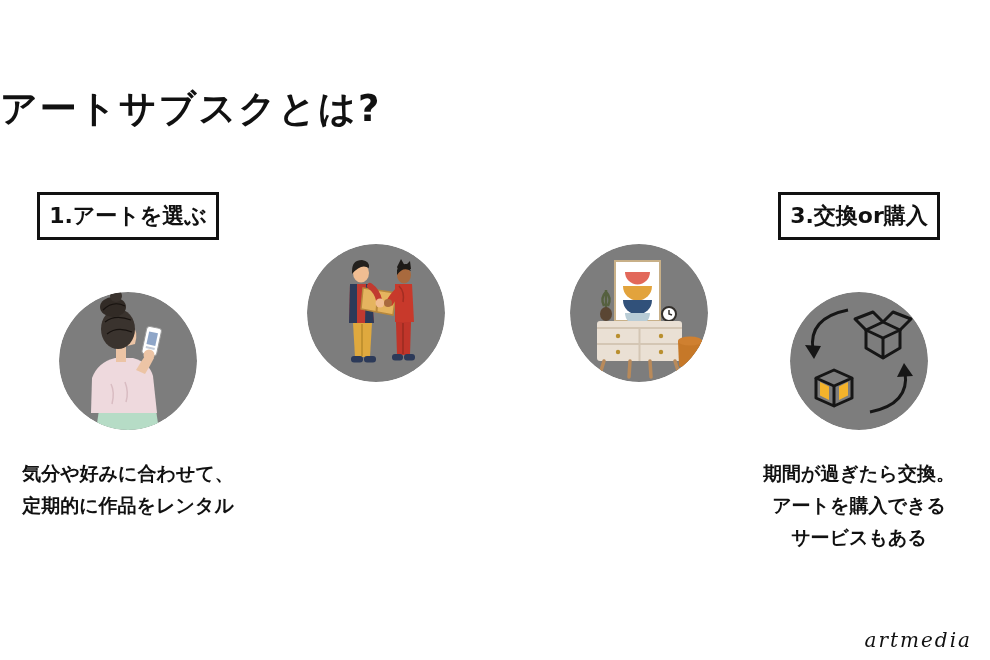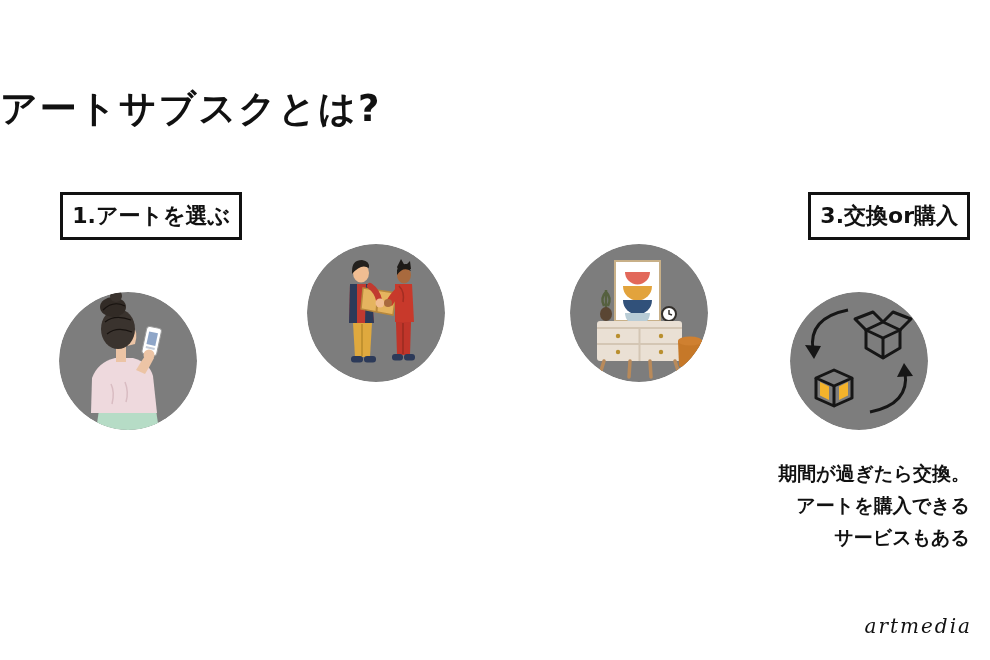--- a/index.html
+++ b/index.html
@@ -8,41 +8,41 @@
   *{ margin:0; padding:0; box-sizing:border-box; }
   html,body{ width:990px; height:660px; }
   body{
     position:relative; background:var(--bg); color:var(--text);
     font-family:"DejaVu Sans","Liberation Sans",sans-serif; overflow:hidden;
   }
   .title{
     position:absolute; top:84px; left:0; width:990px; 
     font-size:37px; font-weight:bold; letter-spacing:2px;
   }
-  .col{ position:absolute; top:192px; text-align:right; }
+  .col{ position:absolute; top:192px; text-align:center; }
   .col-1{ left:14px;  width:228px; }
   .col-2{ left:242px; width:268px; }
   .col-3{ left:526px; width:226px; }
   .col-4{ left:748px; width:222px; }
   .step-box{
     display:inline-block; border:3px solid var(--border); background:#fff;
     font-size:22px; font-weight:bold; padding:8px 9px; white-space:nowrap;
     line-height:1.2;
   }
   .circle{
     width:138px; height:138px; margin:52px auto 0; border-radius:50%;
     overflow:hidden;
   }
   .circle svg{ display:block; }
   .desc{
     margin-top:28px; font-size:19px; font-weight:bold; line-height:1.68;
     white-space:pre-line;
   }
   .watermark{
-    position:absolute; right:18px; bottom:22px;
+    position:absolute; right:18px; bottom:8px;
     font-family:"DejaVu Serif","Liberation Serif",serif; font-style:italic;
     font-size:20px; letter-spacing:2px;
   }
 </style>
 </head>
 <body>
 
 <div class="title">アートサブスクとは?</div>
 
 <div class="col col-1">
@@ -67,20 +67,22 @@
         <path d="M77,78 Q83,68 88,61 L95,66 Q91,74 86,82 Z" fill="#ecc4a5"></path>
         <g transform="rotate(12 92 50)">
           <rect x="85" y="35" width="15" height="28" rx="3" fill="#ffffff" stroke="#9a9a9a" stroke-width="1"></rect>
           <rect x="88" y="40" width="9" height="13" fill="#8fa6c8"></rect>
           <rect x="88" y="55" width="9" height="2" fill="#c3cbd8"></rect>
         </g>
         <circle cx="90" cy="63" r="5.5" fill="#ecc4a5"></circle>
       </g>
     </svg>
   </div>
+  <div class="desc">気分や好みに合わせて、
+定期的に作品をレンタル</div>
 </div>
 
 <div class="col col-2">
   <div class="circle">
     <svg width="138" height="138" viewBox="0 0 138 138">
       <circle cx="69" cy="69" r="69" fill="#7d7d7d"></circle>
       <clipPath id="clip2">
           <circle cx="69" cy="69" r="69"></circle>
         </clipPath>
       <g clip-path="url(#clip2)">

